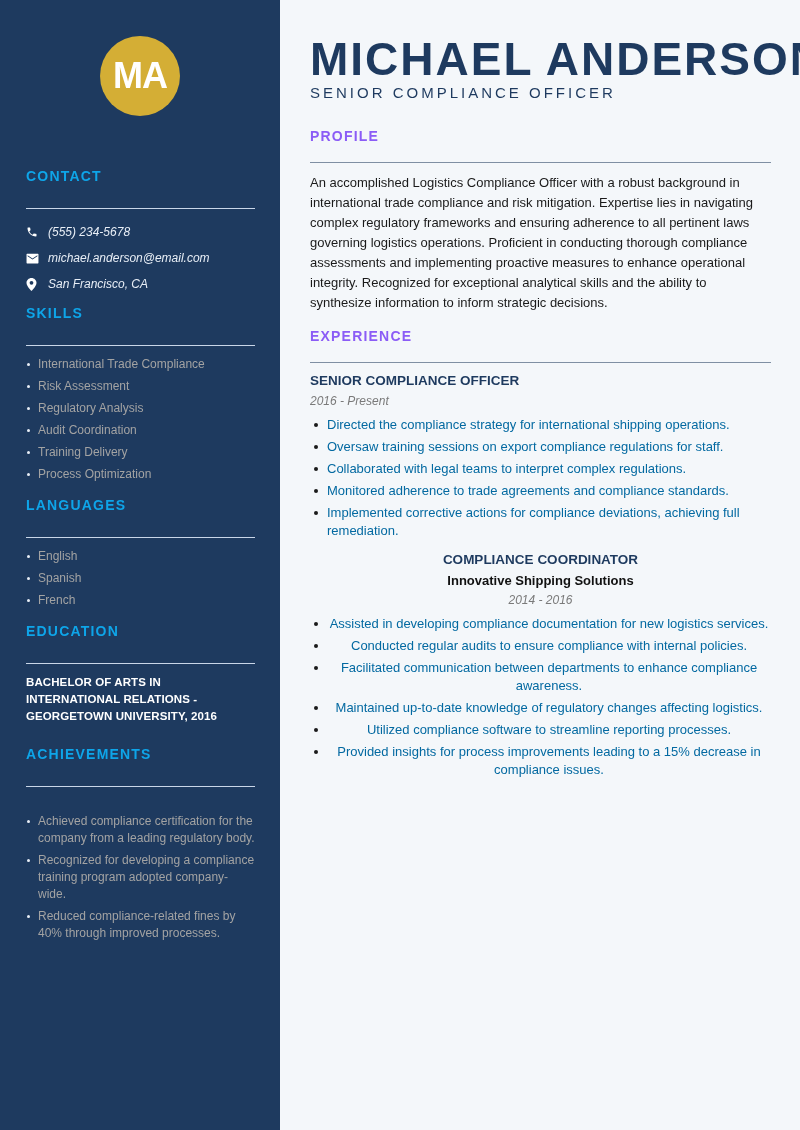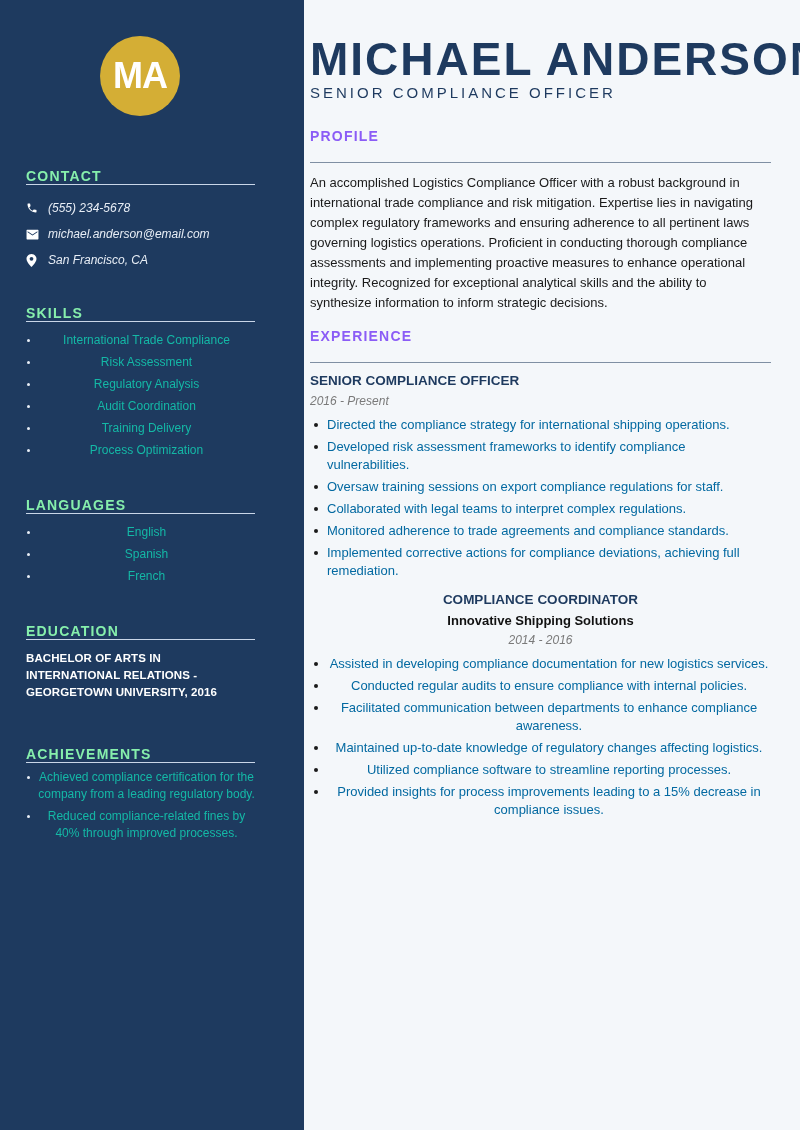--- a/index.html
+++ b/index.html
@@ -5,48 +5,48 @@
   * { box-sizing: border-box; margin: 0; padding: 0; }
   html, body { width: 800px; height: 1130px; }
   body {
     font-family: "Liberation Sans", "DejaVu Sans", sans-serif;
     background: #f4f7fa;
     position: relative;
     overflow: hidden;
   }
   .sidebar {
     position: absolute; left: 0; top: 0;
-    width: 304px; height: 1130px;
+    width: 280px; height: 1130px;
     background: #1e3a5f;
     color: #ffffff;
     padding: 0 26px;
   }
   .avatar {
     position: absolute; left: 100px; top: 36px;
     width: 80px; height: 80px; border-radius: 50%;
     background: #d4ae35;
     display: flex; align-items: center; justify-content: center;
     color: #ffffff; font-weight: 700; font-size: 36px; letter-spacing: -1px;
   }
   .side-section { position: absolute; left: 26px; width: 229px; }
   .side-title {
     font-size: 14px; font-weight: 700; letter-spacing: 1.2px;
-    color: #86efac; padding-bottom: 0;
+    color: #0ea5e9; padding-bottom: 24px;
     border-bottom: 1.5px solid #c9d6e8;
     margin-bottom: 10px;
   }
   .contact-row {
     display: flex; align-items: center; height: 26px;
     font-size: 12px; color: #e8eef6; font-style: italic;
   }
   .contact-row .ico { width: 22px; display: flex; align-items: center; }
   .side-list { list-style: none; }
   .side-list li {
     position: relative; padding-left: 12px;
-    font-size: 12px; color: #14b8a6; line-height: 17px; margin-bottom: 5px; text-align: center;
+    font-size: 12px; color: #a3a3a3; line-height: 17px; margin-bottom: 5px;
   }
   .side-list li::before {
     content: ""; position: absolute; left: 1px; top: 7px;
     width: 3px; height: 3px; border-radius: 50%; background: #e8eef6;
   }
   .edu-text {
     font-size: 11.5px; font-weight: 700; color: #ffffff;
     line-height: 17px; letter-spacing: 0.1px;
   }
 
@@ -135,23 +135,24 @@
       <li>French</li>
     </ul>
   </section>
 
   <section class="side-section" style="top:623px;">
     <div class="side-title">EDUCATION</div>
     <div class="edu-text">BACHELOR OF ARTS IN INTERNATIONAL RELATIONS - GEORGETOWN UNIVERSITY, 2016</div>
   </section>
 
   <section class="side-section" style="top:746px;">
-    <div class="side-title" style="margin-bottom:6px;">ACHIEVEMENTS</div>
+    <div class="side-title" style="margin-bottom:26px;">ACHIEVEMENTS</div>
     <ul class="side-list">
       <li>Achieved compliance certification for the company from a leading regulatory body.</li>
+      <li>Recognized for developing a compliance training program adopted company-wide.</li>
       <li>Reduced compliance-related fines by 40% through improved processes.</li>
     </ul>
   </section>
 </aside>
 
 <main class="main">
   <h1 class="name">MICHAEL ANDERSON</h1>
   <div class="role">SENIOR COMPLIANCE OFFICER</div>
 
   <section class="main-section" style="top:128px;">
@@ -160,21 +161,20 @@
   </section>
 
   <section class="main-section" style="top:328px;">
     <div class="main-title">EXPERIENCE</div>
 
     <div style="margin-top:4px;">
       <div class="job-title">SENIOR COMPLIANCE OFFICER</div>
       <div class="job-dates">2016 - Present</div>
       <ul class="job-list">
         <li>Directed the compliance strategy for international shipping operations.</li>
-        <li>Developed risk assessment frameworks to identify compliance vulnerabilities.</li>
         <li>Oversaw training sessions on export compliance regulations for staff.</li>
         <li>Collaborated with legal teams to interpret complex regulations.</li>
         <li>Monitored adherence to trade agreements and compliance standards.</li>
         <li>Implemented corrective actions for compliance deviations, achieving full remediation.</li>
       </ul>
     </div>
 
     <div style="margin-top:12px;text-align:center;">
       <div class="job-title">COMPLIANCE COORDINATOR</div>
       <div class="job-company">Innovative Shipping Solutions</div>

